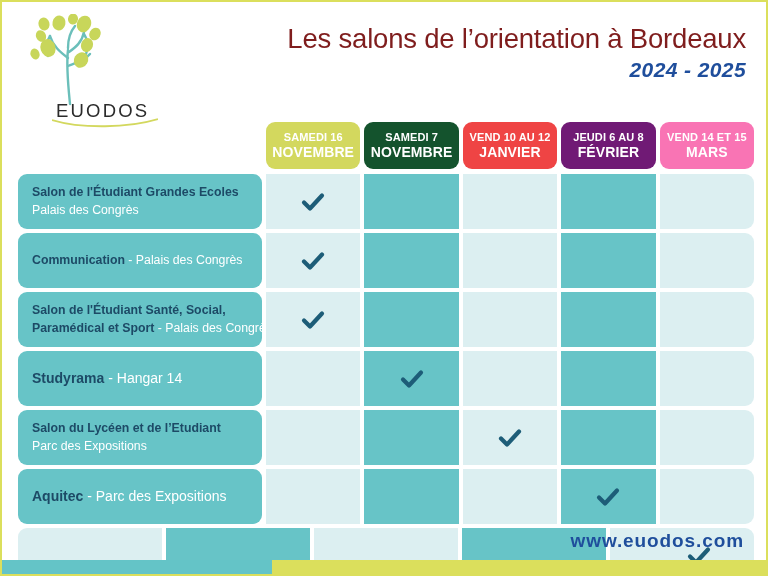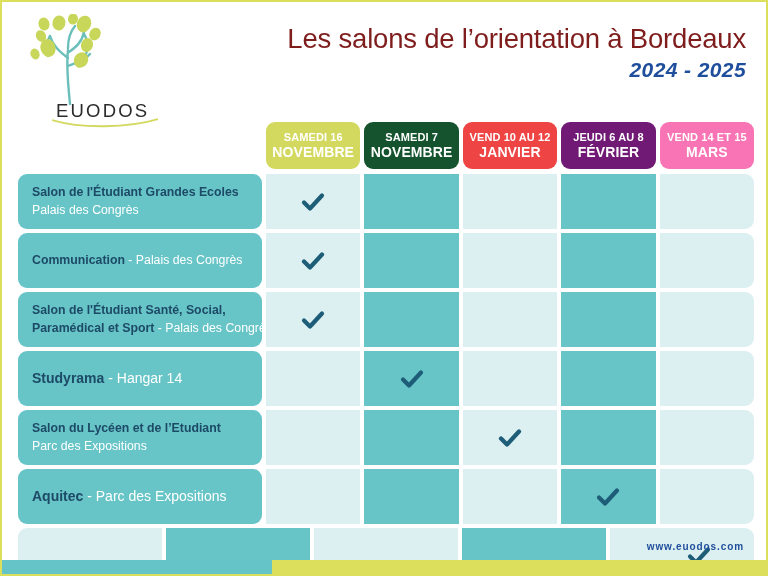--- a/index.html
+++ b/index.html
@@ -194,21 +194,21 @@
     height: 26px;
     display: block;
   }
   .check.shift-right { margin-left: 34px; }
 
   
   #footer-url {
     position: absolute;
     right: 22px;
     bottom: 22px;
-    font-size: 10px;
+    font-size: 19px;
     font-weight: 700;
     letter-spacing: 0.9px;
     color: #1f4e9c;
     white-space: nowrap;
   }
 
   #bottom-bar {
     position: absolute;
     left: 0;
     bottom: 0;

